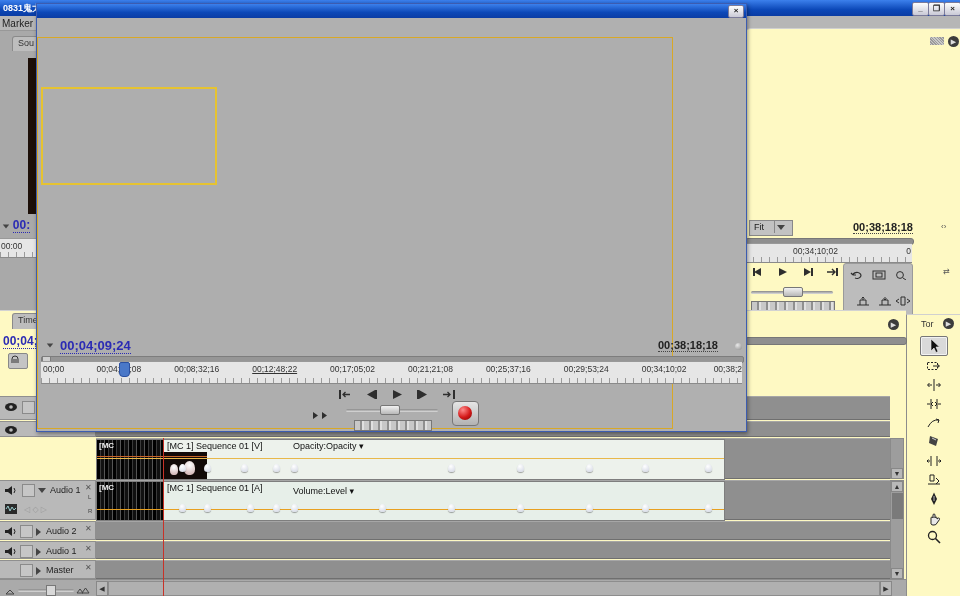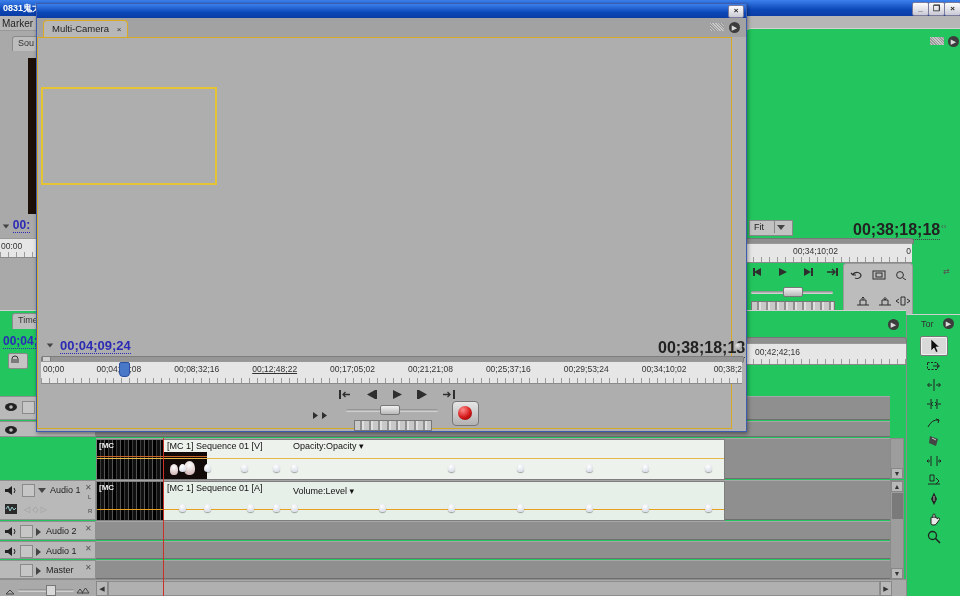--- a/index.html
+++ b/index.html
@@ -1,22 +1,22 @@
 <!DOCTYPE html>
 <html><head>
 <meta charset="utf-8">
 <style>
   html,body{margin:0;padding:0;}
   body{width:960px;height:596px;position:relative;overflow:hidden;
        background:#a9a9a9;font-family:"Liberation Sans",sans-serif;
        font-size:10px;color:#1a1a1a;-webkit-font-smoothing:none;}
   .abs{position:absolute;}
   .tc{font-weight:bold;font-size:12px;color:#2b2bb4;border-bottom:1px dotted #2b2bb4;letter-spacing:0;}
-  .tc-dark{font-weight:bold;font-size:16px;color:#222;border-bottom:1px dotted #444;}
-  .panel{background:#22c55e;}
+  .tc-dark{font-weight:bold;font-size:11px;color:#222;border-bottom:1px dotted #444;}
+  .panel{background:#fef9c3;}
   .tab{background:#bdbdbd;border:1px solid #8a8a8a;border-bottom:none;border-radius:3px 3px 0 0;
        padding:1px 5px;font-size:9px;color:#333;}
   .menu-circle{width:11px;height:11px;border-radius:50%;background:#3c3c3c;color:#ddd;
        font-size:7px;line-height:11px;text-align:center;}
   .grip{width:14px;height:8px;background:repeating-linear-gradient(45deg,#9a9a9a 0 1px,#c8c8c8 1px 2px);}
   
   .titlebar{background:linear-gradient(#3c80ec,#0c48b8 60%,#0a3ca4);}
   .winbtn{width:15px;height:12px;background:linear-gradient(#fdfdfd,#c9c9d6);border:1px solid #7a7a9a;
       border-radius:2px;font-size:8px;line-height:11px;text-align:center;color:#222;font-weight:bold;}
   
@@ -257,23 +257,20 @@
   <div class="abs tab" style="left:12px;top:2px;width:40px;height:13px;overflow:hidden;">Timeli</div>
   <span class="abs tc" style="left:3px;top:23px;">00;04;</span>
   <div class="abs" style="left:8px;top:42px;width:18px;height:14px;background:#c4c4c4;border:1px solid #888;border-radius:2px;">
     <svg width="14" height="10" style="margin:1px 1px;">
         <path d="M2 8 v-4 a3 3 0 0 1 6 0 v4 M4 8 v-4 M6 8 v-4" stroke="#333" fill="none"></path>
       </svg>
   </div>
   <div class="abs menu-circle" style="left:888px;top:8px;">▶</div>
 
   <div class="abs" style="left:745px;top:26px;width:160px;height:6px;background:#8f8f8f;border:1px solid #777;border-radius:3px;"></div>
-  <div class="abs ruler" style="left:745px;top:32px;width:161px;height:20px;">
-    <span style="position:absolute;left:10px;top:3px;font-size:8.5px;color:#333;">00;42;42;16</span>
-  </div>
 
   <div class="abs trk-hdr" style="left:0;top:85px;width:96px;height:24px;">
     <span class="abs" style="left:4px;top:5px;">
       <svg width="14" height="10">
           <ellipse cx="7" cy="5" rx="6" ry="4" fill="#222"></ellipse>
           <circle cx="7" cy="5" r="1.8" fill="#bbb"></circle>
         </svg></span>
     <span class="abs sqbox" style="left:22px;top:4px;"></span>
   </div>
   <div class="abs lane" style="left:96px;top:85px;width:794px;height:24px;"></div>
@@ -414,30 +411,22 @@
     <div class="sbbtn abs" style="left:880px;top:1px;width:12px;height:15px;line-height:14px;">▶</div>
   </div>
 
   <div class="abs" style="left:163px;top:127px;width:1px;height:159px;background:#c83228;z-index:5;"></div>
 </div>
 
 <div class="abs" style="left:36px;top:3px;width:709px;height:427px;background:#b0b0b0;border:1px solid #3c5cb0;box-shadow:1px 2px 4px rgba(0,0,0,.4);z-index:10;">
   <div class="titlebar" style="height:14px;position:relative;">
     <div class="abs" style="right:2px;top:1px;width:14px;height:11px;background:linear-gradient(#fdfdfd,#c9c9d6);border:1px solid #7a7a9a;border-radius:2px;text-align:center;font-size:8px;line-height:10px;font-weight:bold;">×</div>
   </div>
-  <div style="height:19px;background:#a2a2a2;position:relative;">
-    <div class="abs" style="left:6px;top:2px;height:17px;background:#b7b7b7;border:1px solid #d8a827;border-bottom:none;border-radius:4px 4px 0 0;padding:2px 6px 0 8px;font-size:9.5px;color:#222;">
-      <span>Multi-Camera</span>
-      <span style="margin-left:5px;font-size:8px;color:#333;">×</span>
-    </div>
-    <div class="abs grip" style="right:22px;top:5px;"></div>
-    <div class="abs menu-circle" style="right:6px;top:4px;">▶</div>
-  </div>
-
-  <div class="abs" style="left:0;top:33px;width:695px;height:392px;border:1px solid #d8a827;background:#aeaeae;box-sizing:border-box;">
+
+  <div class="abs" style="left:0;top:33px;width:636px;height:392px;border:1px solid #d8a827;background:#aeaeae;box-sizing:border-box;">
 
     <div class="abs scene-wide" style="left:3px;top:49px;width:176px;height:98px;border:2px solid #e6c331;box-sizing:border-box;"></div>
     <div class="abs scene-wide" style="left:181px;top:49px;width:176px;height:98px;filter:brightness(.8);"></div>
     <div class="abs scene-close" style="left:3px;top:149px;width:176px;height:99px;"></div>
     <div class="abs scene-close darker" style="left:181px;top:149px;width:176px;height:99px;"></div>
 
     <div class="abs scene-wide" style="left:359px;top:50px;width:346px;height:198px;"></div>
 
     <i class="abs tri-d" style="left:8px;top:305px;transform:scale(.8);"></i>
     <span class="abs tc" style="left:22px;top:300px;font-size:13px;">00;04;09;24</span>

